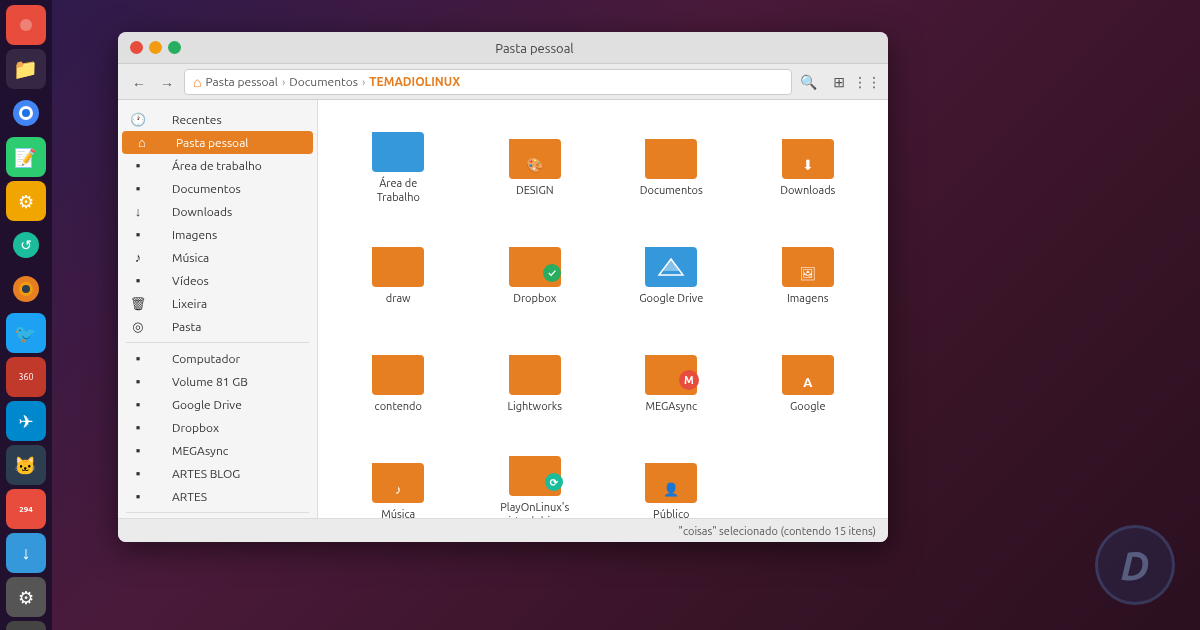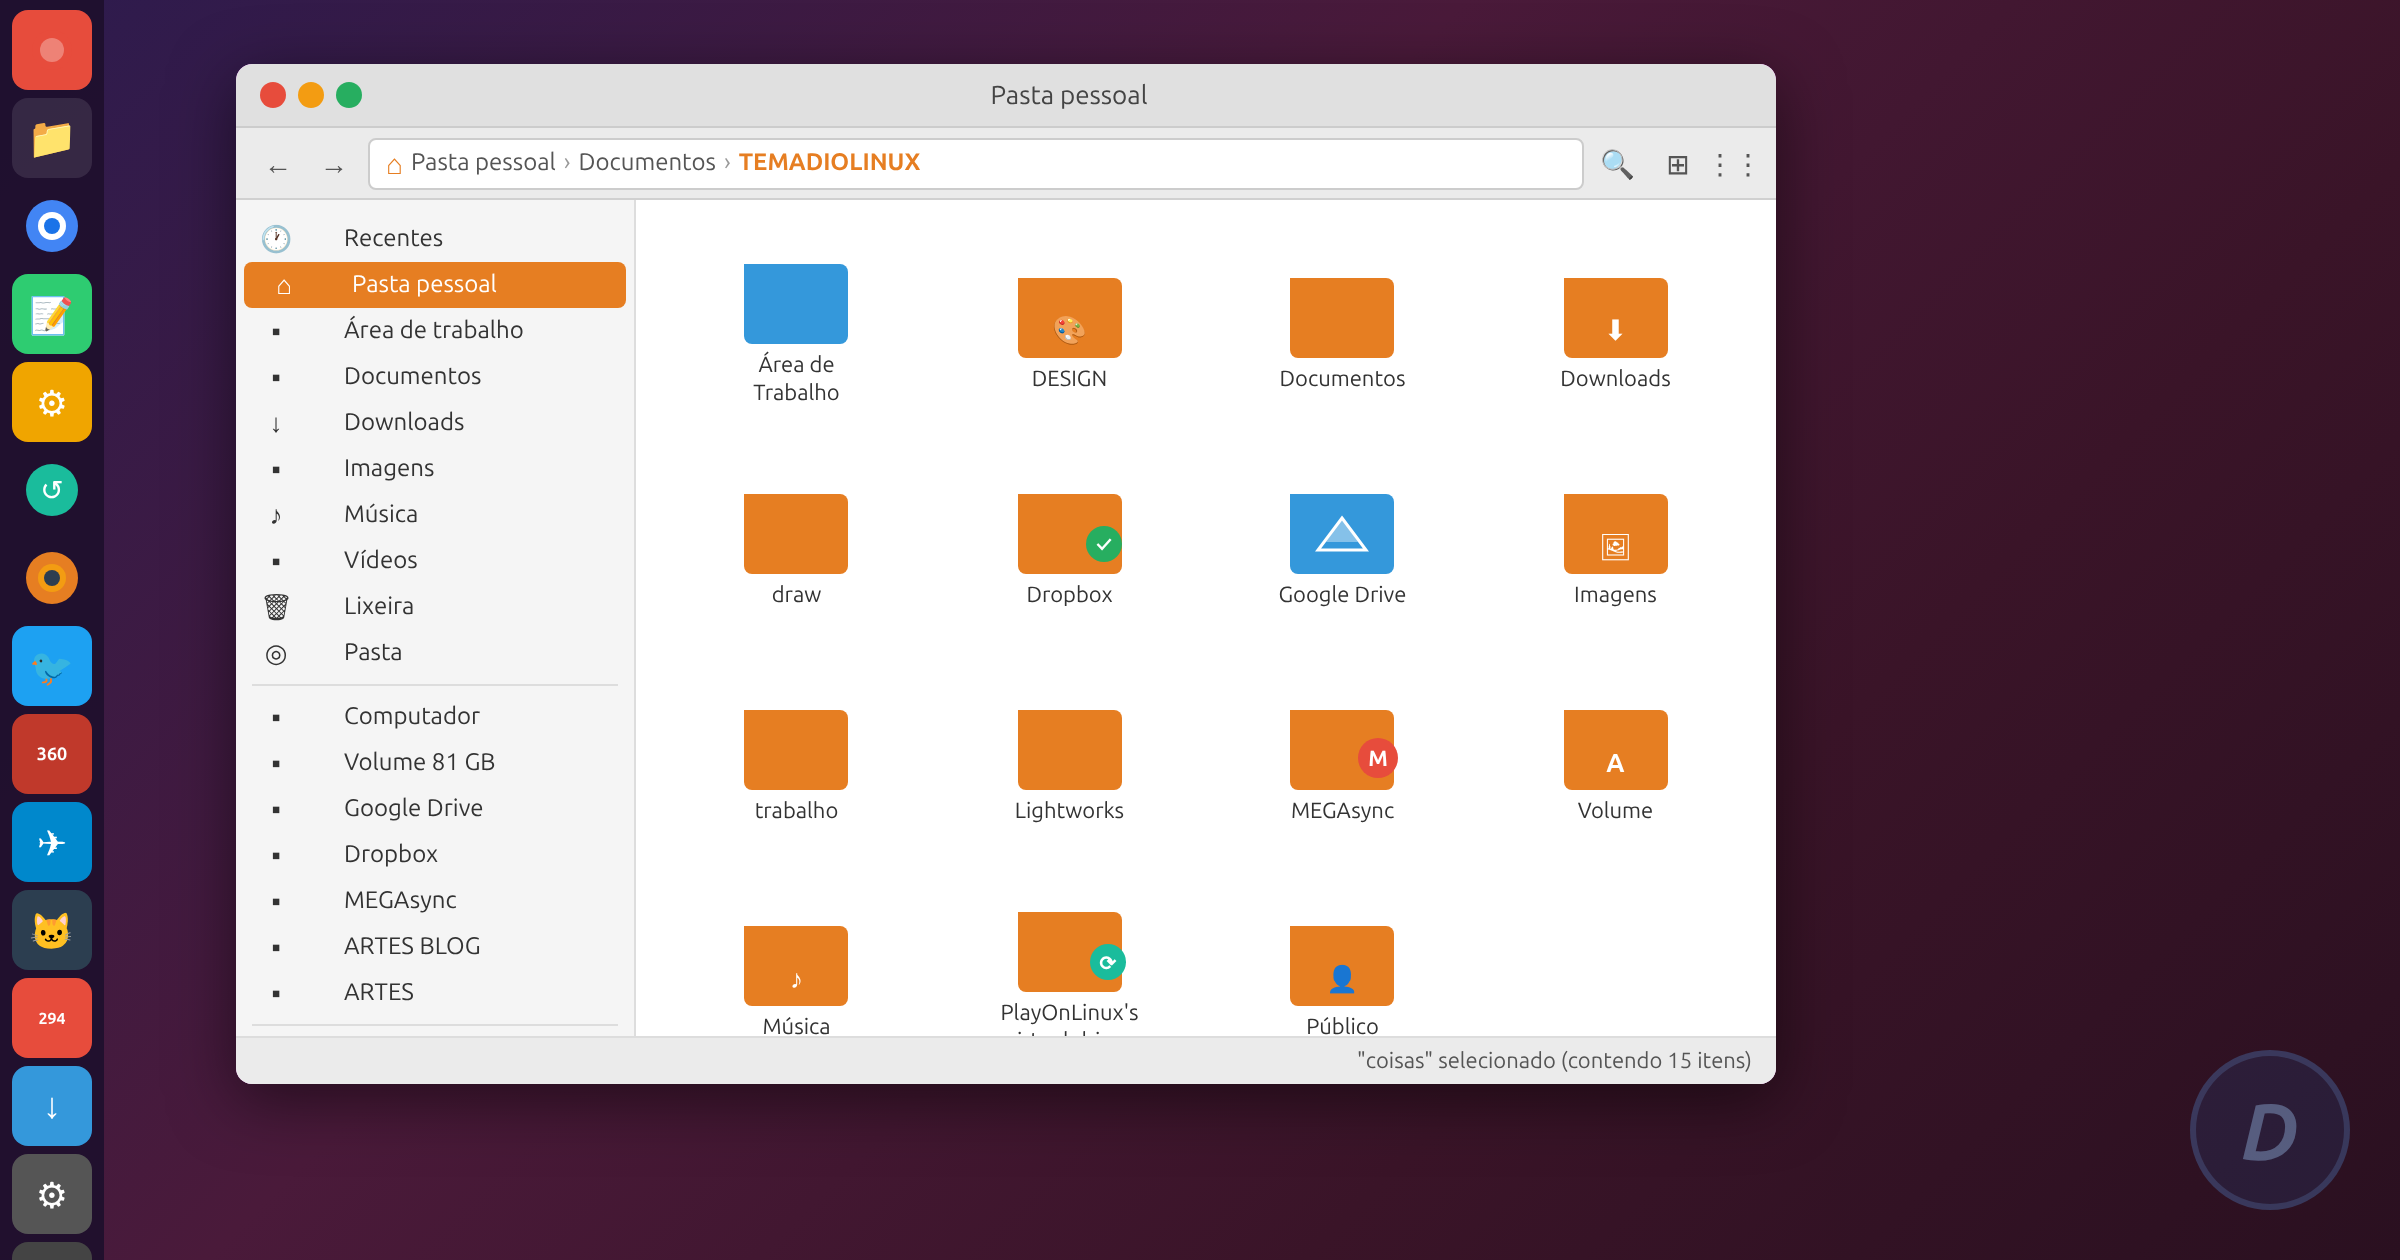--- a/index.html
+++ b/index.html
@@ -319,21 +319,21 @@
   <div class="taskbar-icon" title="Firefox">
     <svg width="28" height="28" viewBox="0 0 28 28">
         <circle cx="14" cy="14" r="13" fill="#e67e22"></circle>
         <circle cx="14" cy="14" r="7" fill="#f39c12"></circle>
         <circle cx="14" cy="14" r="4" fill="#2c3e50"></circle>
       </svg>
   </div>
   <div class="taskbar-icon" style="background:#1da1f2; border-radius:8px;" title="Twitter">
     <span style="font-size:18px; color:white;">🐦</span>
   </div>
-  <div class="taskbar-icon" style="background:#c0392b; border-radius:8px; font-size:9px; color:white; font-weight:bold;">360</div>
+  <div class="taskbar-icon" style="background:#c0392b; border-radius:8px; font-size:9px; color:white; font-weight:normal;">360</div>
   <div class="taskbar-icon" style="background:#0088cc; border-radius:8px;" title="Telegram">
     <span style="font-size:18px; color:white;">✈</span>
   </div>
   <div class="taskbar-icon" style="background:#2c3e50; border-radius:8px;">
     <span style="font-size:18px;">🐱</span>
   </div>
   <div class="taskbar-icon" style="background:#e74c3c; border-radius:8px; font-size:8px; color:white; font-weight:bold;">294</div>
   <div class="taskbar-icon" style="background:#3498db; border-radius:8px;">
     <span style="font-size:18px; color:white;">↓</span>
   </div>
@@ -534,21 +534,21 @@
           <span style="position:absolute;bottom:6px;font-size:13px;z-index:2;color:white;">🖼</span>
         </div>
         <span class="file-name">Imagens</span>
       </div>
 
       <div class="file-item">
         <div class="folder-icon">
           <div class="folder-tab"></div>
           <div class="folder-body"></div>
         </div>
-        <span class="file-name">trabalho</span>
+        <span class="file-name">contendo</span>
       </div>
 
       <div class="file-item">
         <div class="folder-icon">
           <div class="folder-tab"></div>
           <div class="folder-body"></div>
         </div>
         <span class="file-name">Lightworks</span>
       </div>
 
@@ -565,21 +565,21 @@
         </div>
         <span class="file-name">MEGAsync</span>
       </div>
 
       <div class="file-item">
         <div class="folder-icon" style="position:relative;">
           <div class="folder-tab"></div>
           <div class="folder-body"></div>
           <span style="position:absolute;bottom:6px;font-size:13px;z-index:2;color:white;font-weight:bold;">A</span>
         </div>
-        <span class="file-name">Volume</span>
+        <span class="file-name">Google</span>
       </div>
 
       <div class="file-item">
         <div class="folder-icon" style="position:relative;">
           <div class="folder-tab"></div>
           <div class="folder-body"></div>
           <span style="position:absolute;bottom:6px;font-size:13px;z-index:2;color:white;">♪</span>
         </div>
         <span class="file-name">Música</span>
       </div>

